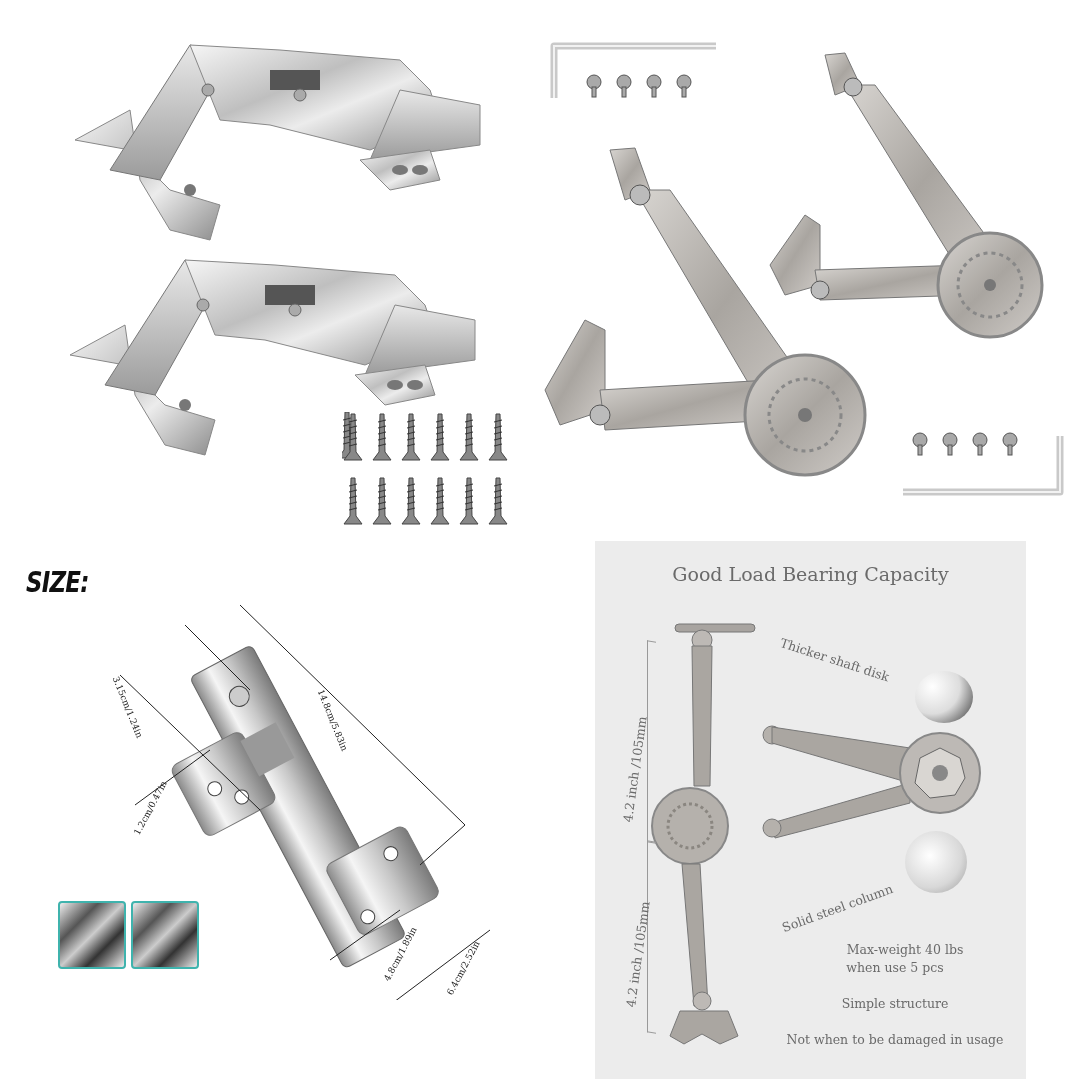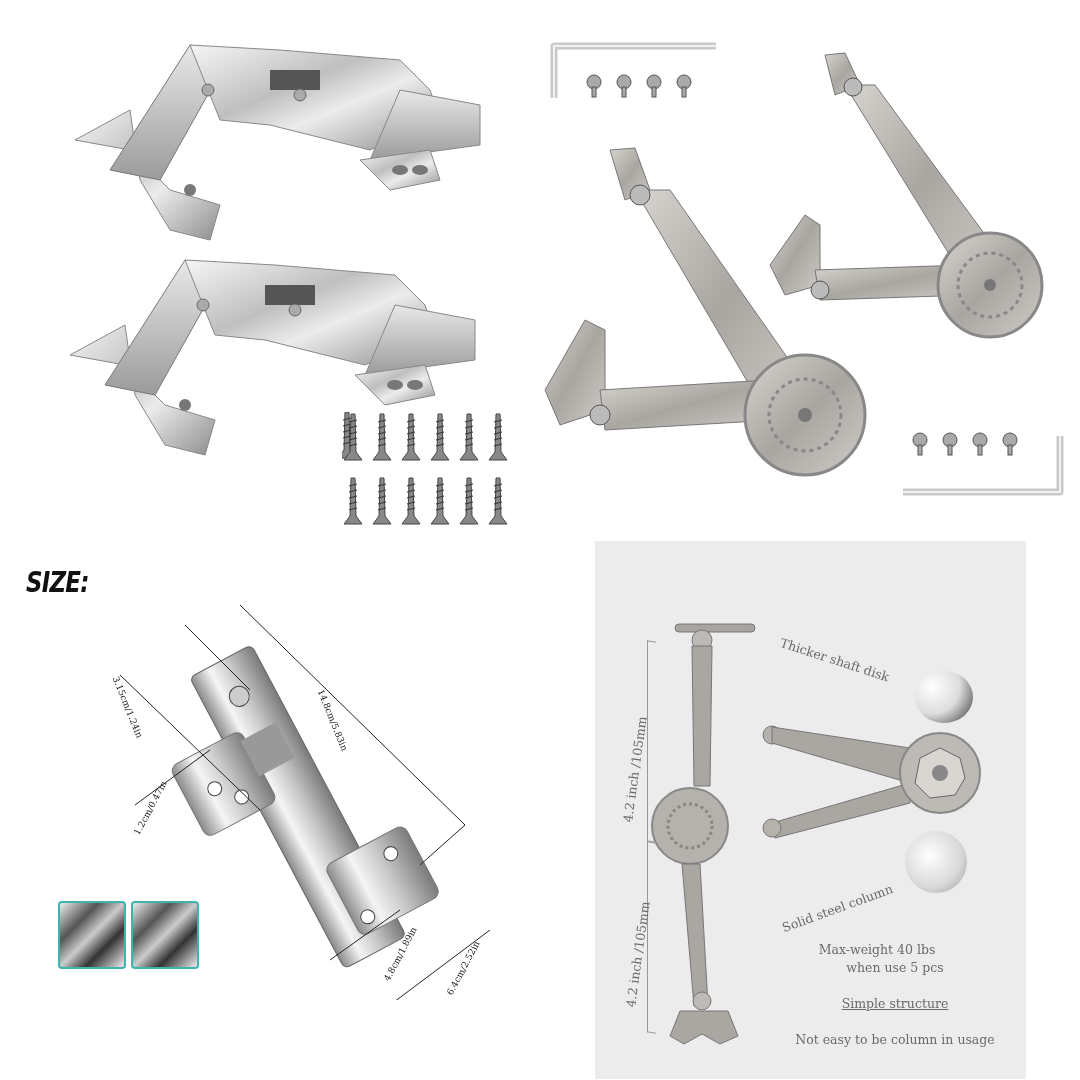--- a/index.html
+++ b/index.html
@@ -197,20 +197,21 @@
   <div class="dim" style="left:225px;top:88px;transform:rotate(68deg);">14.8cm/5.83in</div>
   <div class="dim" style="left:32px;top:232px;transform:rotate(-62deg);">1.2cm/0.47in</div>
   <div class="dim" style="left:282px;top:378px;transform:rotate(-62deg);">4.8cm/1.89in</div>
   <div class="dim" style="left:345px;top:392px;transform:rotate(-62deg);">6.4cm/2.52in</div>
 </div>
 
 <div class="thumb" style="left:58px;top:901px;"></div>
 <div class="thumb" style="left:131px;top:901px;"></div>
 
 <div class="abs panel">
+  <div class="panel-title">Good Load Bearing Capacity</div>
 
   <svg class="abs" style="left:55px;top:75px;" width="110" height="440" viewBox="0 0 110 440">
     <rect x="25" y="8" width="80" height="8" rx="4" fill="#a8a4a0" stroke="#777"></rect>
     <circle cx="52" cy="24" r="10" fill="#bdb9b5" stroke="#777"></circle>
     <polygon points="42,30 62,30 60,170 44,170" fill="#aaa6a1" stroke="#777"></polygon>
     <circle cx="40" cy="210" r="38" fill="#b5b1ac" stroke="#888" stroke-width="2"></circle>
     <circle cx="40" cy="210" r="22" fill="none" stroke="#8a8680" stroke-dasharray="3 3" stroke-width="3"></circle>
     <polygon points="32,248 50,248 58,390 44,390" fill="#aaa6a1" stroke="#777"></polygon>
     <circle cx="52" cy="385" r="9" fill="#bdb9b5" stroke="#777"></circle>
     <path d="M30 395 L78 395 L88 420 L70 428 L52 418 L34 428 L20 420 Z" fill="#aaa6a1" stroke="#777"></path>
@@ -231,17 +232,17 @@
     <polygon points="180,35 200,45 205,65 195,82 170,85 155,70 160,45" fill="#d9d6d2" stroke="#666"></polygon>
     <circle cx="180" cy="60" r="8" fill="#888"></circle>
   </svg>
 
   <div class="ptext rot" style="left:188px;top:94px;transform:rotate(18deg);">Thicker shaft disk</div>
   <div class="circle-detail" style="left:320px;top:130px;width:58px;height:52px;background:radial-gradient(circle at 30% 30%,#fff 0%,#ddd 50%,#555 90%);"></div>
 
   <div class="circle-detail" style="left:310px;top:290px;width:62px;height:62px;"></div>
   <div class="ptext rot" style="left:185px;top:380px;transform:rotate(-20deg);">Solid steel column</div>
 
-  <div class="ptext" style="left:172px;top:401px;width:220px;">Max-weight 40 lbs</div>
+  <div class="ptext" style="left:200px;top:401px;width:220px;">Max-weight 40 lbs</div>
   <div class="ptext" style="left:190px;top:419px;width:220px;">when use 5 pcs</div>
-  <div class="ptext" style="left:190px;top:455px;width:220px;text-decoration:underline;">Simple  structure</div>
-  <div class="ptext" style="left:180px;top:491px;width:240px;">Not easy to be column in usage</div>
+  <div class="ptext" style="left:190px;top:455px;width:220px;">Simple  structure</div>
+  <div class="ptext" style="left:180px;top:491px;width:240px;">Not when to be damaged in usage</div>
 </div>
 
 </body></html>

